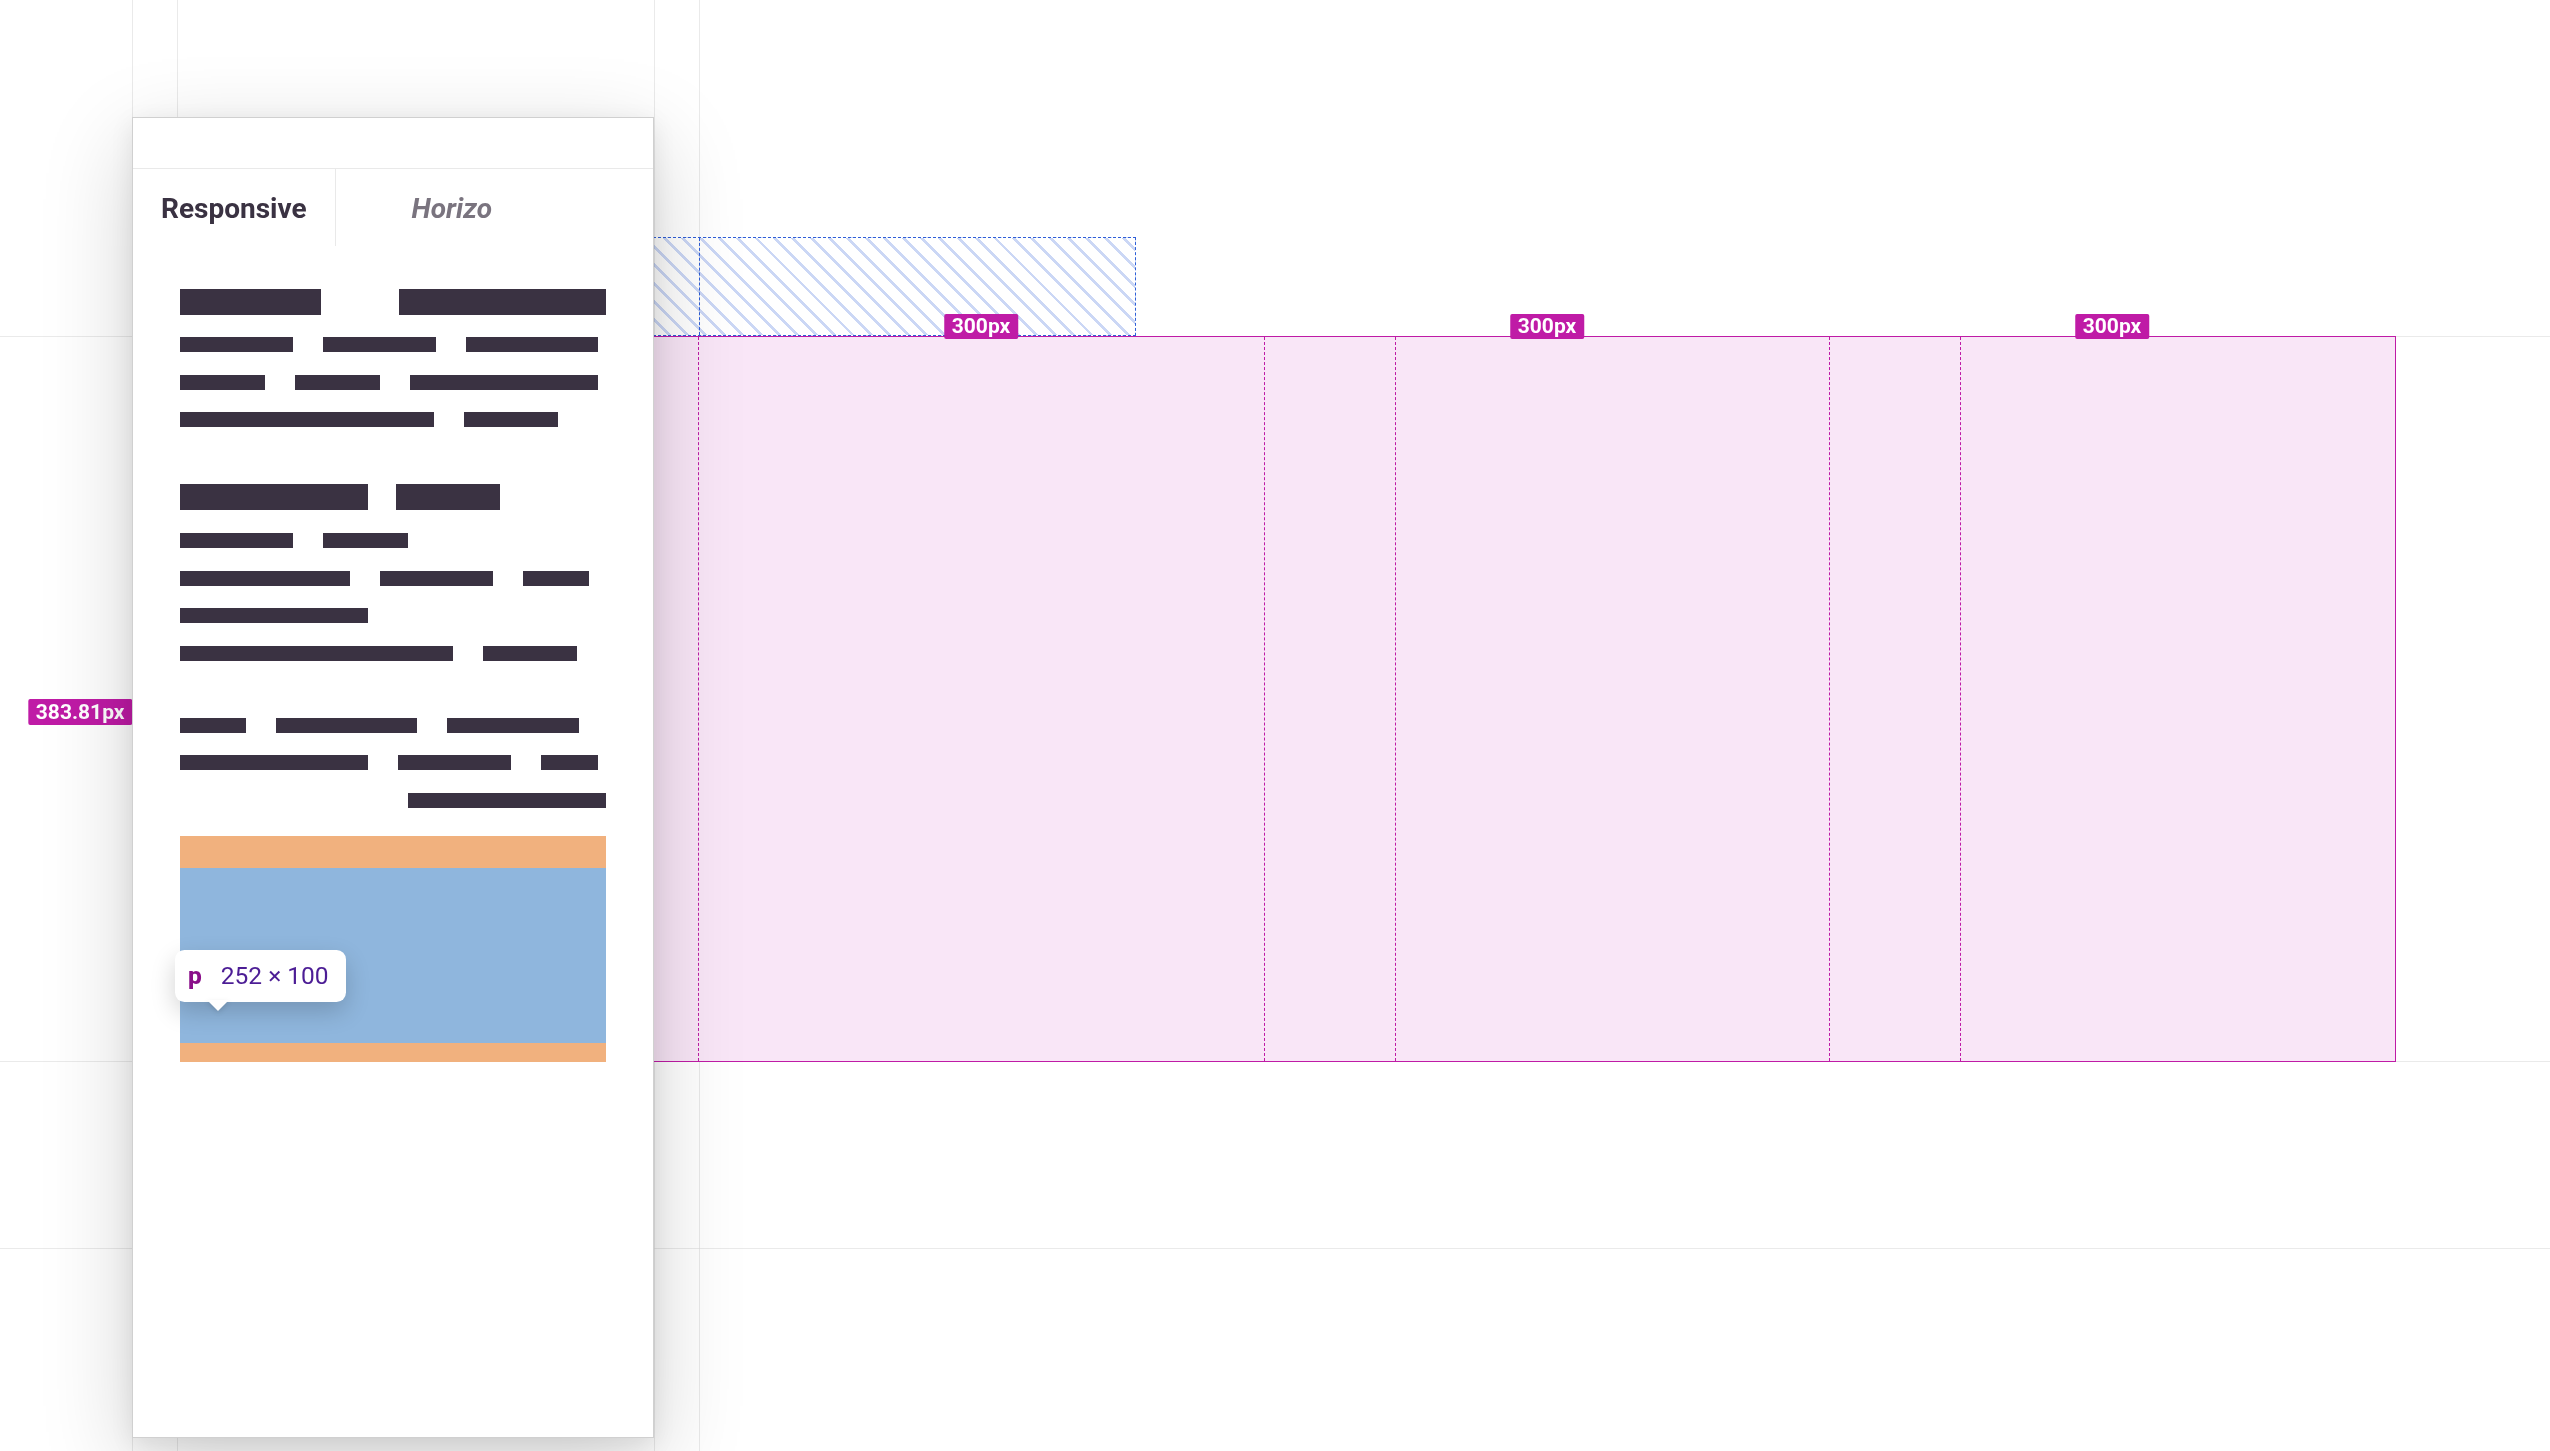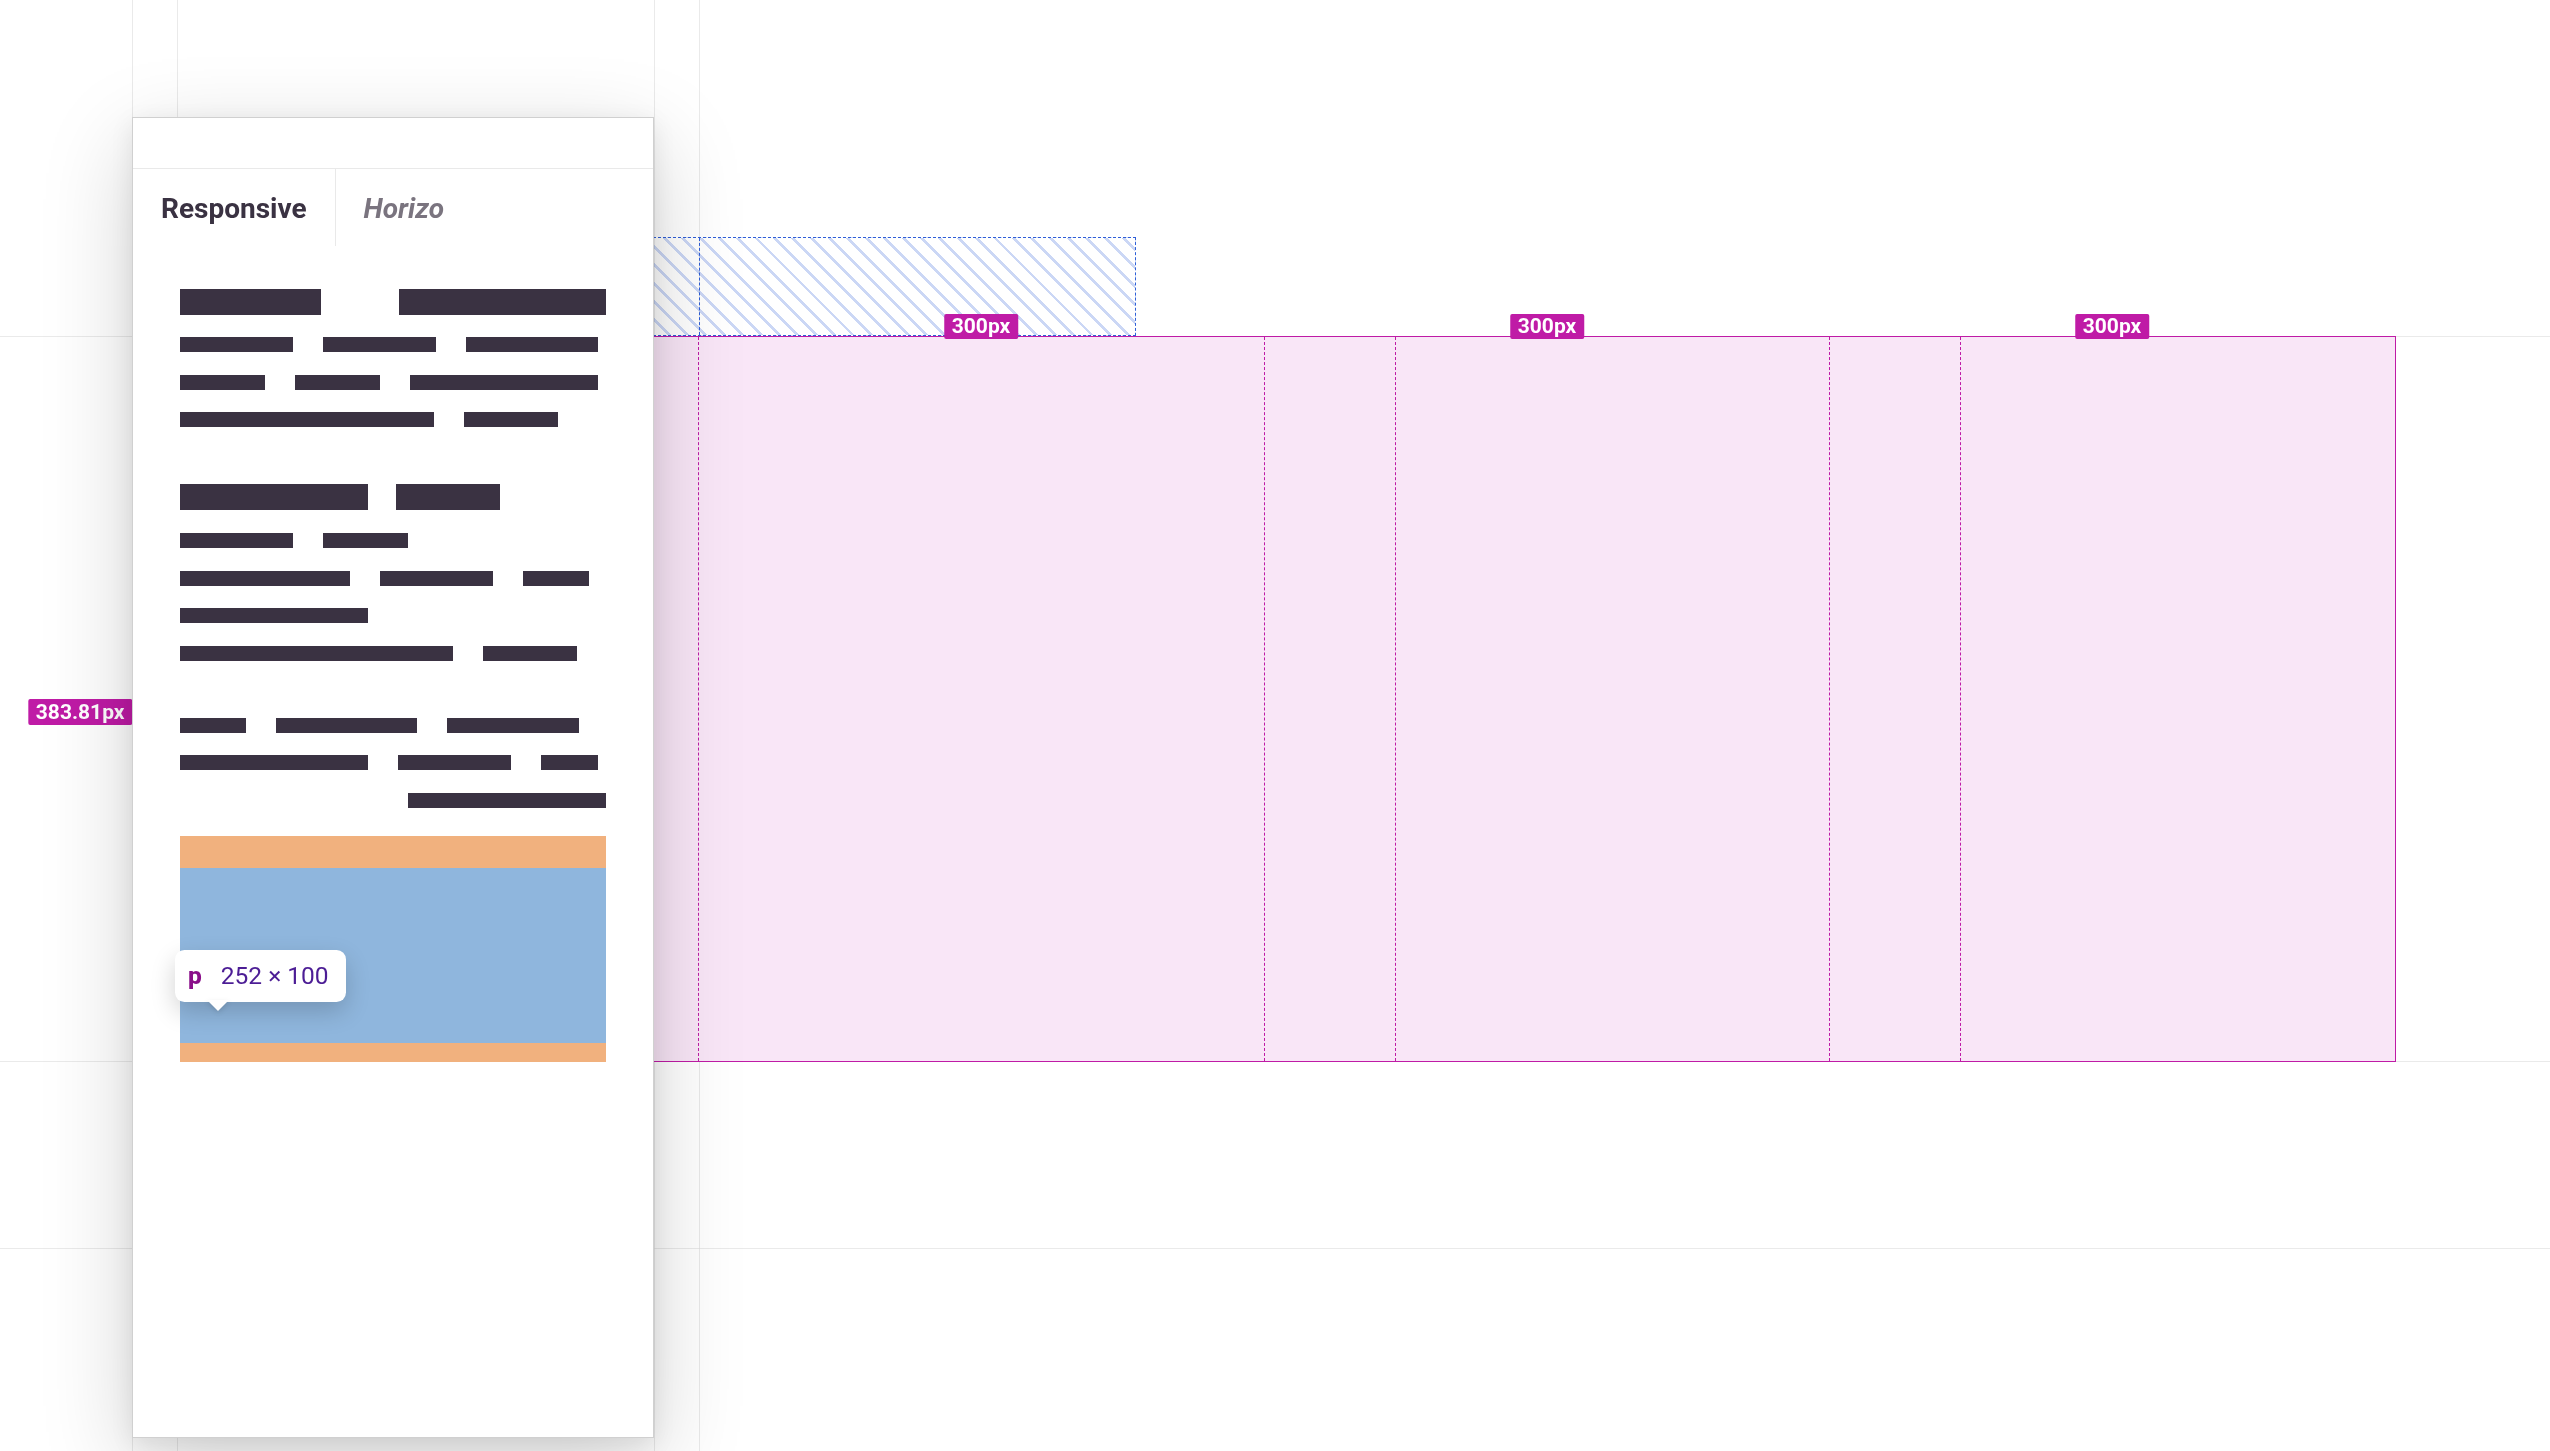--- a/index.html
+++ b/index.html
@@ -51,21 +51,21 @@
 
   
   .device{
     position:absolute;
     border:0.9px solid var(--device-border);
     background:#ffffff;
     box-shadow:0 24.5px 85px rgba(0,0,0,.18),0 5.7px 22.6px rgba(0,0,0,.08);
   }
   .device-top{padding:22.6px 28px 9.4px 28px;}
 
-  .tabs{display:flex;align-items:flex-start;border-top:0.9px solid #e9e9e9;}
+  .tabs{display:flex;align-items:flex-start;border-top:0.9px solid #e9e9e9;gap:48px;}
   .tab{
     padding:22.6px 28px 21px 28px;font-size:28px;font-weight:700;color:var(--tab-muted);
     border-right:0.9px solid #e9e9e9;white-space:nowrap;cursor:pointer;
   }
   .tab.active{color:var(--ink);}
   .tab.last{border-right:none;flex:1;overflow:hidden;color:var(--tab-muted);font-style:italic;}
 
   .content{padding:43px 47px 0 47px;}
   .block{margin-bottom:57px;}
   .hrow{display:flex;gap:28px;margin-bottom:22.6px;}

